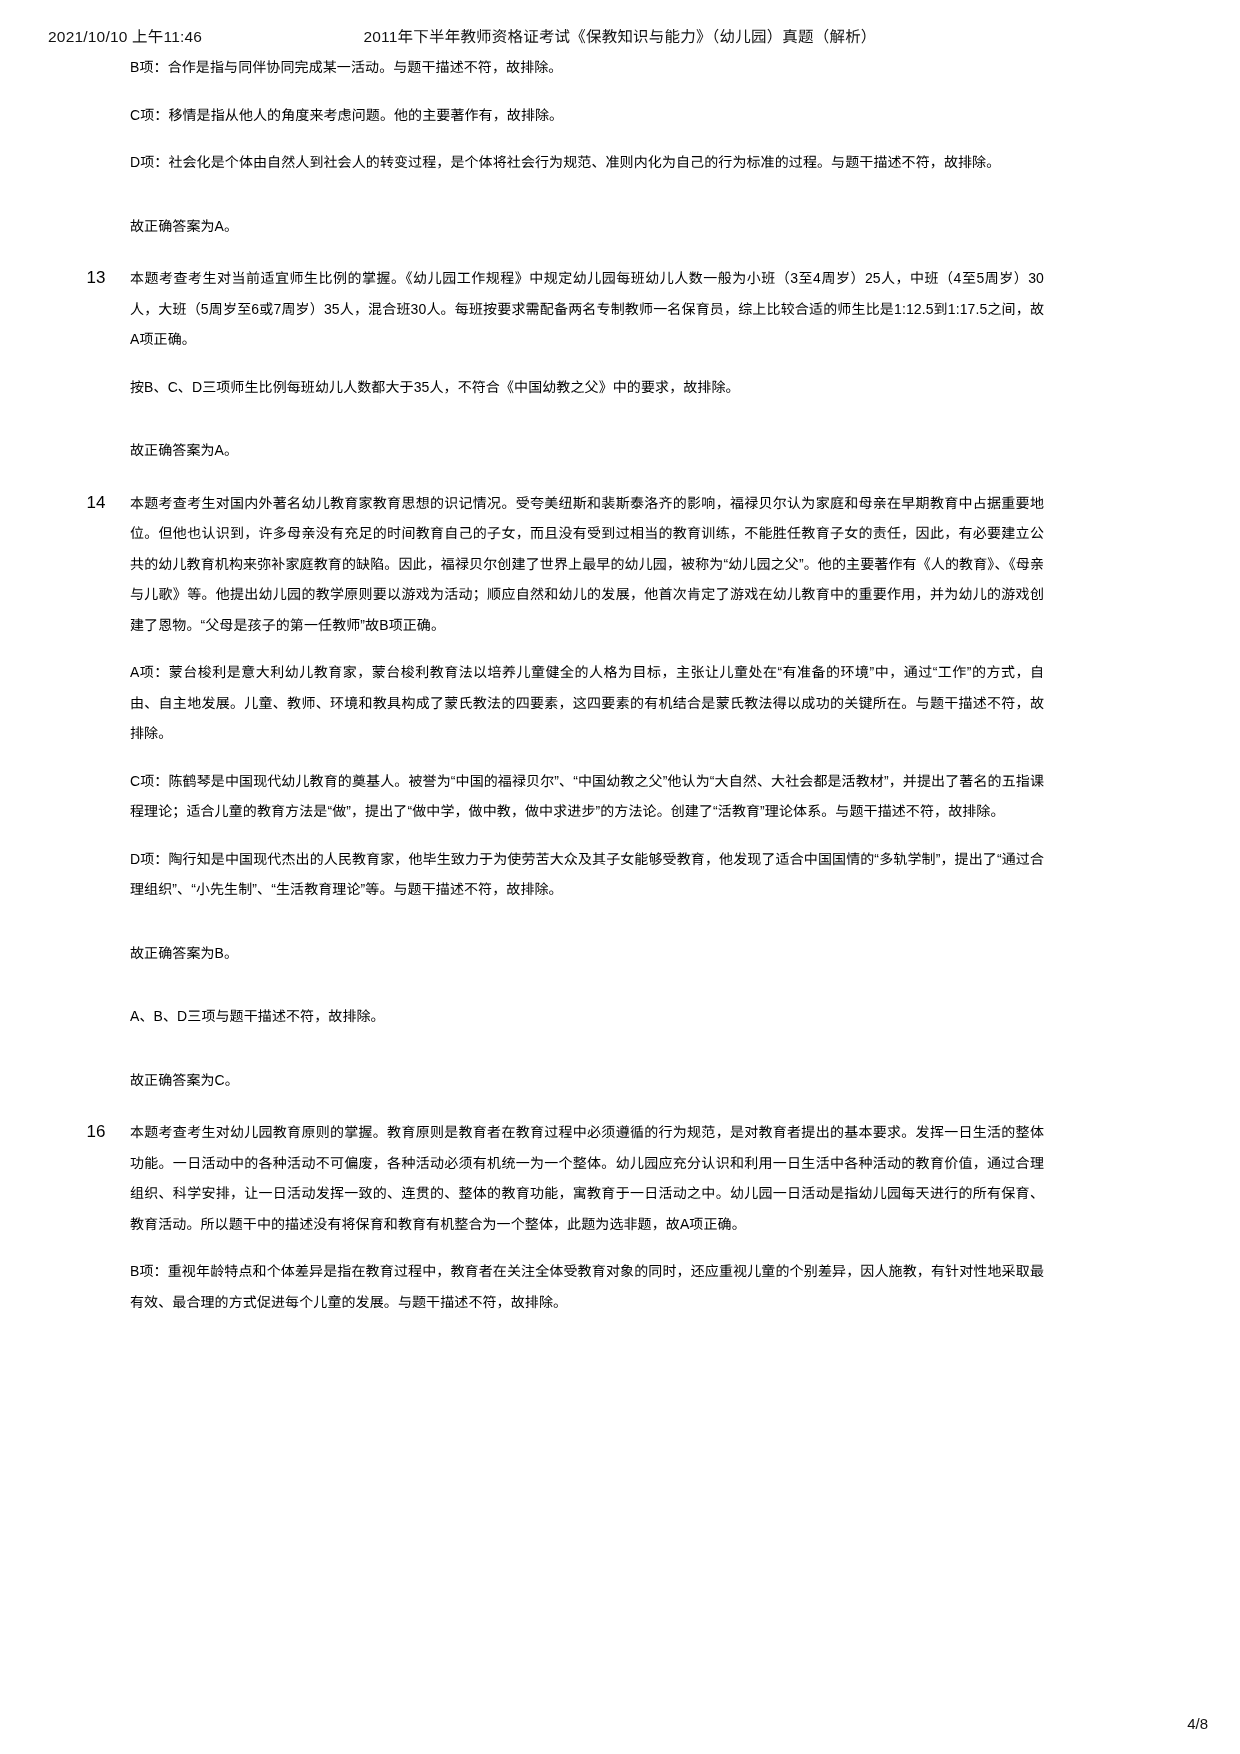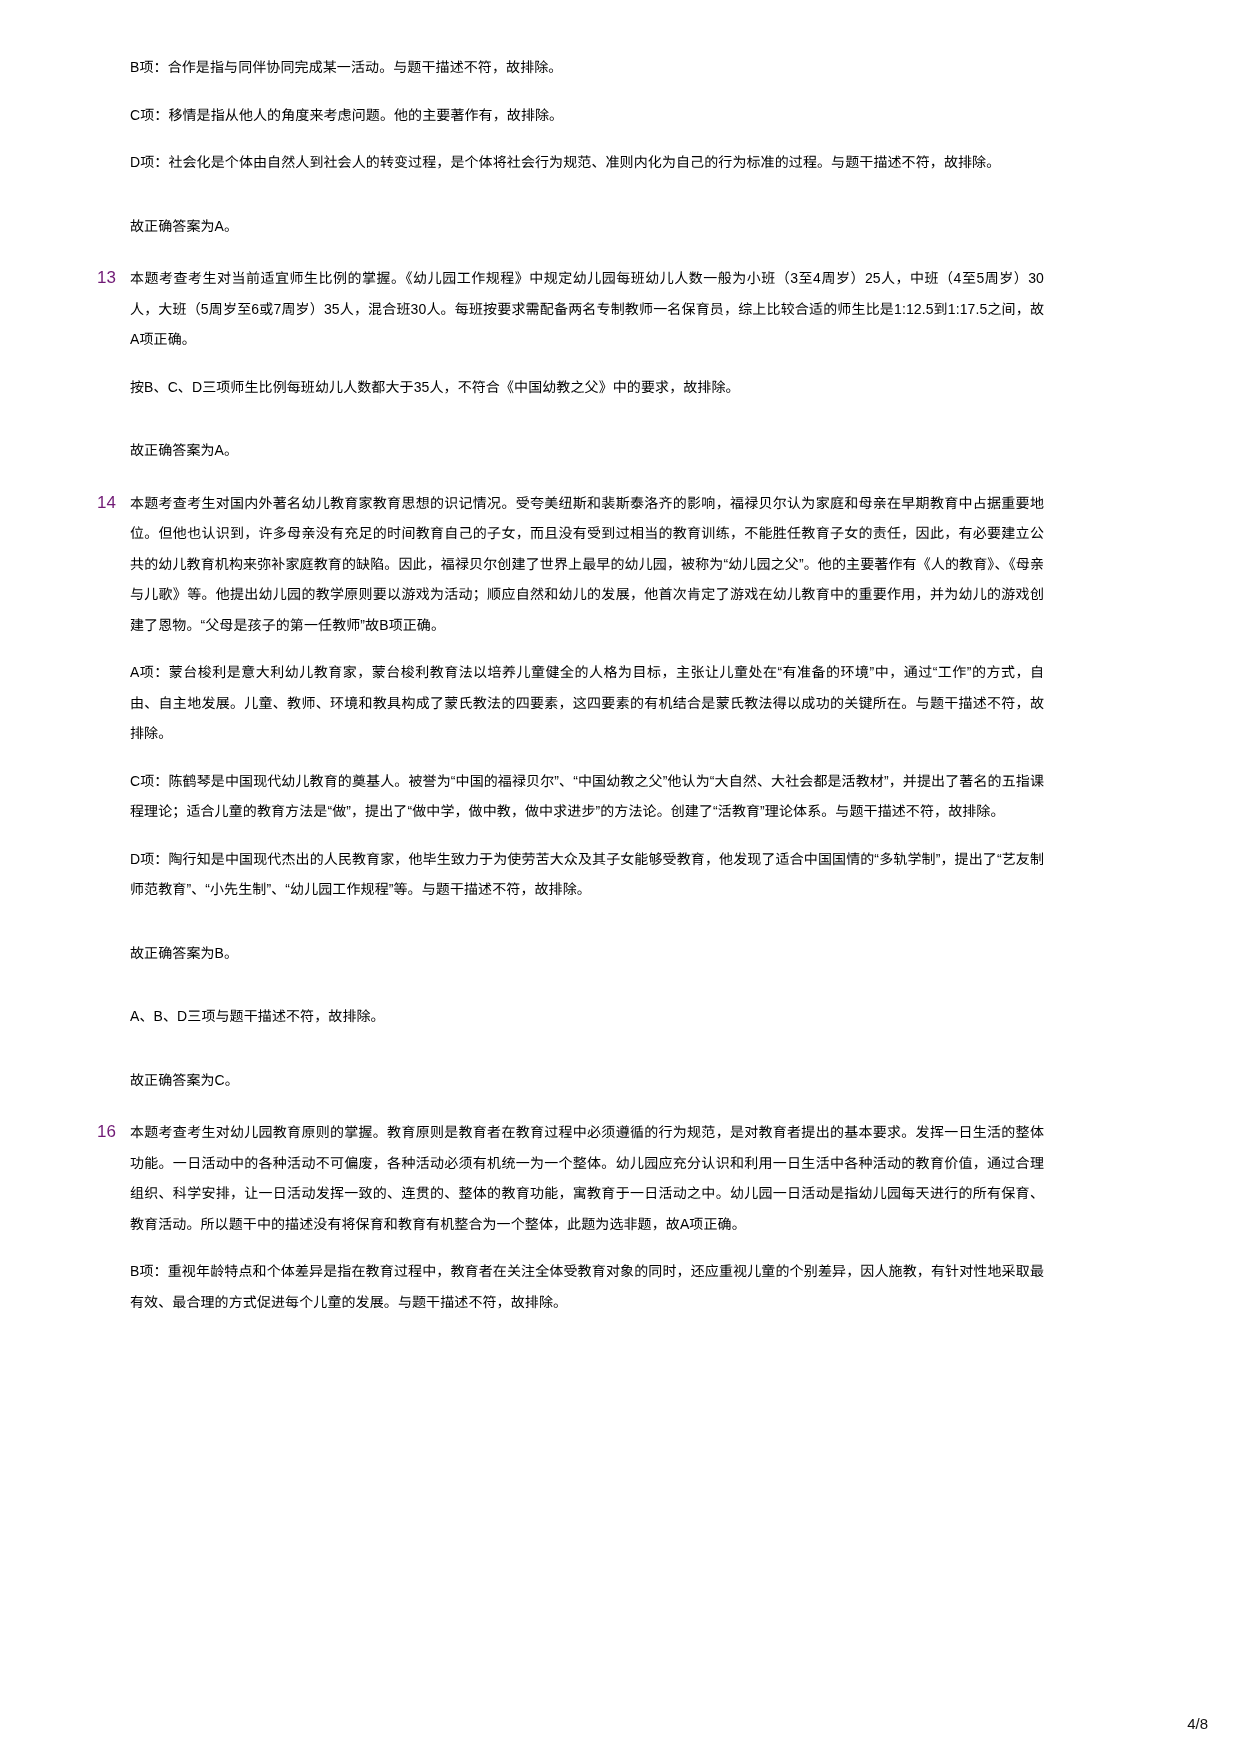--- a/index.html
+++ b/index.html
@@ -61,24 +61,24 @@
     padding: 0 196px 0 130px;
     min-height: 1px;
   }
   .block.gap   { margin-bottom: 22px; }
 
   .qnum {
     position: absolute;
     left: 76px;
     top: 0;
     width: 40px;
-    text-align: right;
+    text-align: center;
     font-size: 17px;
     line-height: 30.5px;
-    color: #701a75;
+    color: #000000;
   }
 
   .para {
     font-size: 14px;
     line-height: 30.5px;
     text-align: justify;
     text-justify: inter-ideograph;
     word-break: break-all;
     letter-spacing: 0.1px;
     margin: 0;
@@ -96,20 +96,24 @@
     box-sizing: border-box;
     font-size: 15px;
     color: #111;
   }
 </style>
 </head>
 <body>
 
 <div class="page">
 
+  <div class="page-header">
+    <span class="header-date">2021/10/10 上午11:46</span>
+    <span class="header-title">2011年下半年教师资格证考试《保教知识与能力》（幼儿园）真题（解析）</span>
+  </div>
 
   <div class="content">
 
     <div class="block">
       <div class="qnum"></div>
       <p class="para">B项：合作是指与同伴协同完成某一活动。与题干描述不符，故排除。</p>
     </div>
 
     <div class="block">
       <div class="qnum"></div>
@@ -151,21 +155,21 @@
       <p class="para">A项：蒙台梭利是意大利幼儿教育家，蒙台梭利教育法以培养儿童健全的人格为目标，主张让儿童处在“有准备的环境”中，通过“工作”的方式，自由、自主地发展。儿童、教师、环境和教具构成了蒙氏教法的四要素，这四要素的有机结合是蒙氏教法得以成功的关键所在。与题干描述不符，故排除。</p>
     </div>
 
     <div class="block">
       <div class="qnum"></div>
       <p class="para">C项：陈鹤琴是中国现代幼儿教育的奠基人。被誉为“中国的福禄贝尔”、“中国幼教之父”他认为“大自然、大社会都是活教材”，并提出了著名的五指课程理论；适合儿童的教育方法是“做”，提出了“做中学，做中教，做中求进步”的方法论。创建了“活教育”理论体系。与题干描述不符，故排除。</p>
     </div>
 
     <div class="block">
       <div class="qnum"></div>
-      <p class="para">D项：陶行知是中国现代杰出的人民教育家，他毕生致力于为使劳苦大众及其子女能够受教育，他发现了适合中国国情的“多轨学制”，提出了“艺友制师范教育”、“小先生制”、“幼儿园工作规程”等。与题干描述不符，故排除。</p>
+      <p class="para">D项：陶行知是中国现代杰出的人民教育家，他毕生致力于为使劳苦大众及其子女能够受教育，他发现了适合中国国情的“多轨学制”，提出了“通过合理组织”、“小先生制”、“生活教育理论”等。与题干描述不符，故排除。</p>
     </div>
 
     <div class="block gap">
       <div class="qnum"></div>
       <p class="para nojust">故正确答案为B。</p>
     </div>
 
 
     <div class="block">
       <div class="qnum"></div>

